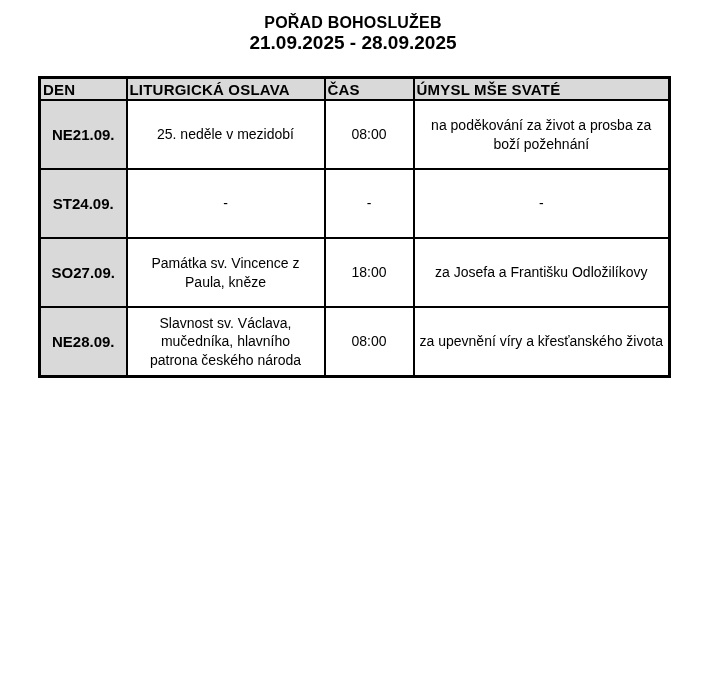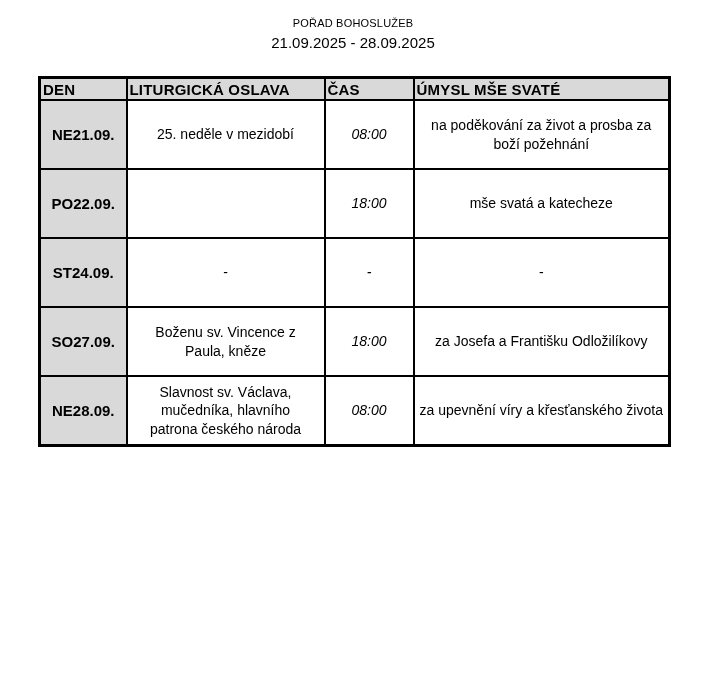--- a/index.html
+++ b/index.html
@@ -16,29 +16,29 @@
   .page {
     width: 706px;
     height: 691px;
     position: relative;
   }
   .titles {
     padding-top: 13px;
     text-align: center;
   }
   .title-line {
-    font-size: 11px;
+    font-size: 16px;
     line-height: 20px;
-    font-weight: normal;
+    font-weight: bold;
     letter-spacing: 0.2px;
   }
   .date-line {
-    font-size: 15px;
+    font-size: 19px;
     line-height: 20px;
-    font-weight: normal;
+    font-weight: bold;
   }
   table.schedule {
     border-collapse: collapse;
     table-layout: fixed;
     margin: 23px 0 0 38px;
     width: 630px;
     border: 3px solid var(--border-color, #000);
   }
   th, td {
     border: 2px solid var(--border-color, #000);
@@ -68,21 +68,21 @@
     font-size: 15px;
     padding: 2px 2px;
   }
   .day-wrap {
     display: flex;
     justify-content: center;
     align-items: center;
     white-space: nowrap;
   }
   td.celebration-cell { padding: 2px 8px; }
-  td.time-cell { padding: 2px 0; font-style: italic; }
+  td.time-cell { padding: 2px 0; }
   td.intention-cell { padding: 2px 2px; }
 </style>
 </head>
 <body>
 
 <div class="page">
 
   <div class="titles">
     <div class="title-line">POŘAD BOHOSLUŽEB</div>
     <div class="date-line">21.09.2025 - 28.09.2025</div>
@@ -109,31 +109,20 @@
       <div class="day-wrap">
         <span>NE</span>
         <span>21.09.</span>
       </div>
     </td>
     <td class="celebration-cell">25. neděle v mezidobí</td>
     <td class="time-cell">08:00</td>
     <td class="intention-cell">na poděkování za život a prosba za boží požehnání</td>
   </tr>
 
-  <tr>
-    <td class="day-cell">
-      <div class="day-wrap">
-        <span>PO</span>
-        <span>22.09.</span>
-      </div>
-    </td>
-    <td class="celebration-cell"></td>
-    <td class="time-cell">18:00</td>
-    <td class="intention-cell">mše svatá a katecheze</td>
-  </tr>
 
 
   <tr>
     <td class="day-cell">
       <div class="day-wrap">
         <span>ST</span>
         <span>24.09.</span>
       </div>
     </td>
     <td class="celebration-cell">-</td>
@@ -143,21 +132,21 @@
 
 
 
   <tr>
     <td class="day-cell">
       <div class="day-wrap">
         <span>SO</span>
         <span>27.09.</span>
       </div>
     </td>
-    <td class="celebration-cell">Boženu sv. Vincence z Paula, kněze</td>
+    <td class="celebration-cell">Památka sv. Vincence z Paula, kněze</td>
     <td class="time-cell">18:00</td>
     <td class="intention-cell">za Josefa a Františku Odložilíkovy</td>
   </tr>
 
   <tr>
     <td class="day-cell">
       <div class="day-wrap">
         <span>NE</span>
         <span>28.09.</span>
       </div>

